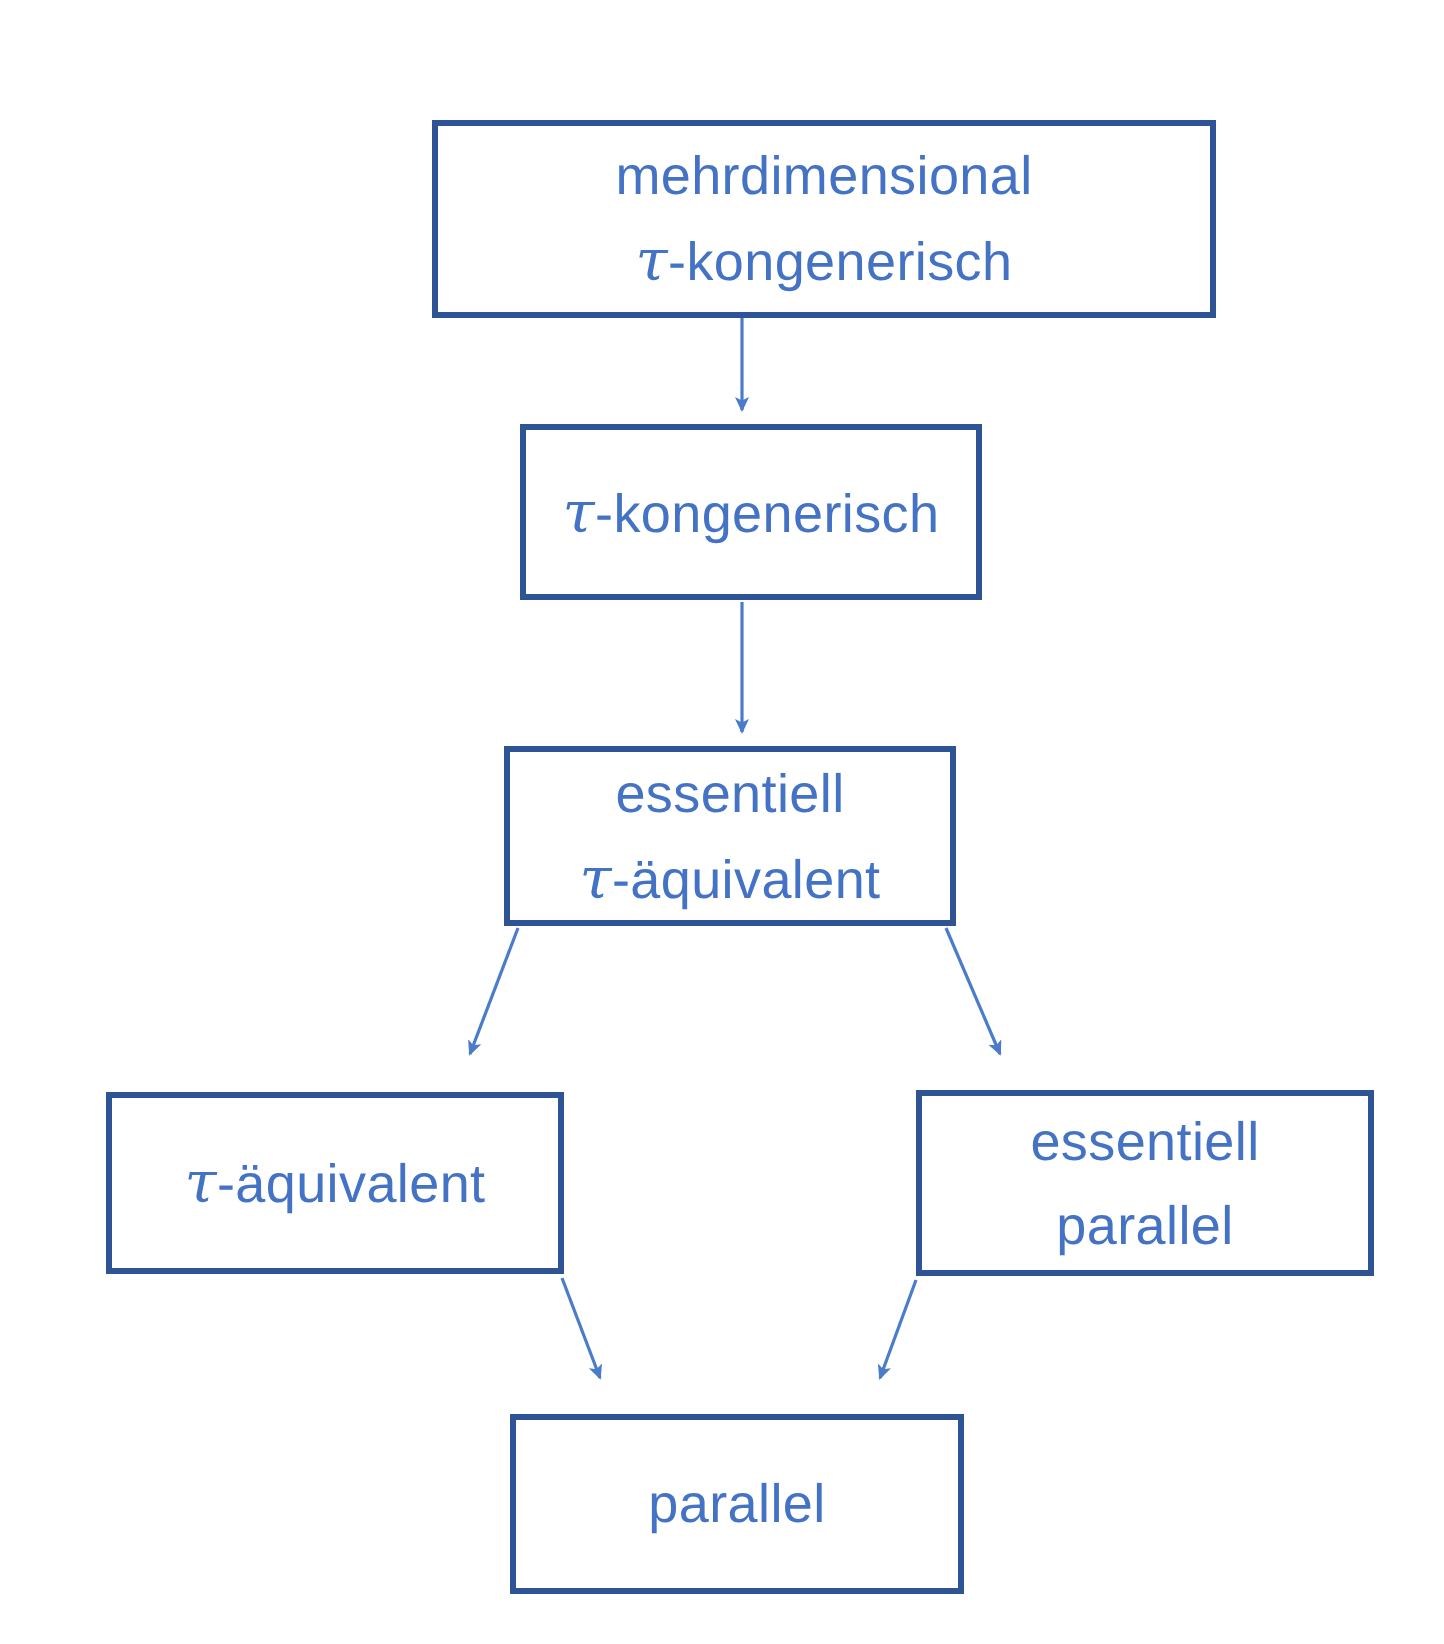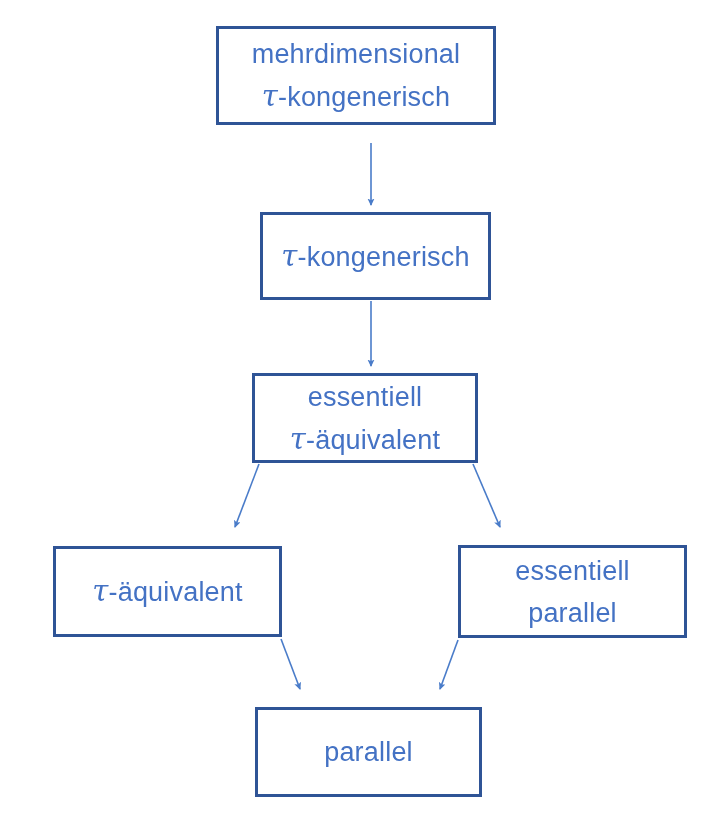--- a/index.html
+++ b/index.html
@@ -47,21 +47,21 @@
   .node .line{
     line-height:42px;
     white-space:nowrap;
   }
   .tau{
     font-family:"DejaVu Serif", serif;
     font-style:italic;
     font-size:29px;
   }
   
-  #n-mehrdim   {left:216px; top:26px;  width:280px; height:99px;}
+  #n-mehrdim   {left:216px; top:60px;  width:392px; height:99px;}
   #n-kongen    {left:260px; top:212px; width:231px; height:88px;}
   #n-ess-aequ  {left:252px; top:373px; width:226px; height:90px;}
   #n-aequ      {left:53px;  top:546px; width:229px; height:91px;}
   #n-ess-par   {left:458px; top:545px; width:229px; height:93px;}
   #n-parallel  {left:255px; top:707px; width:227px; height:90px;}
 </style>
 </head>
 <body>
 
 <div class="canvas">

